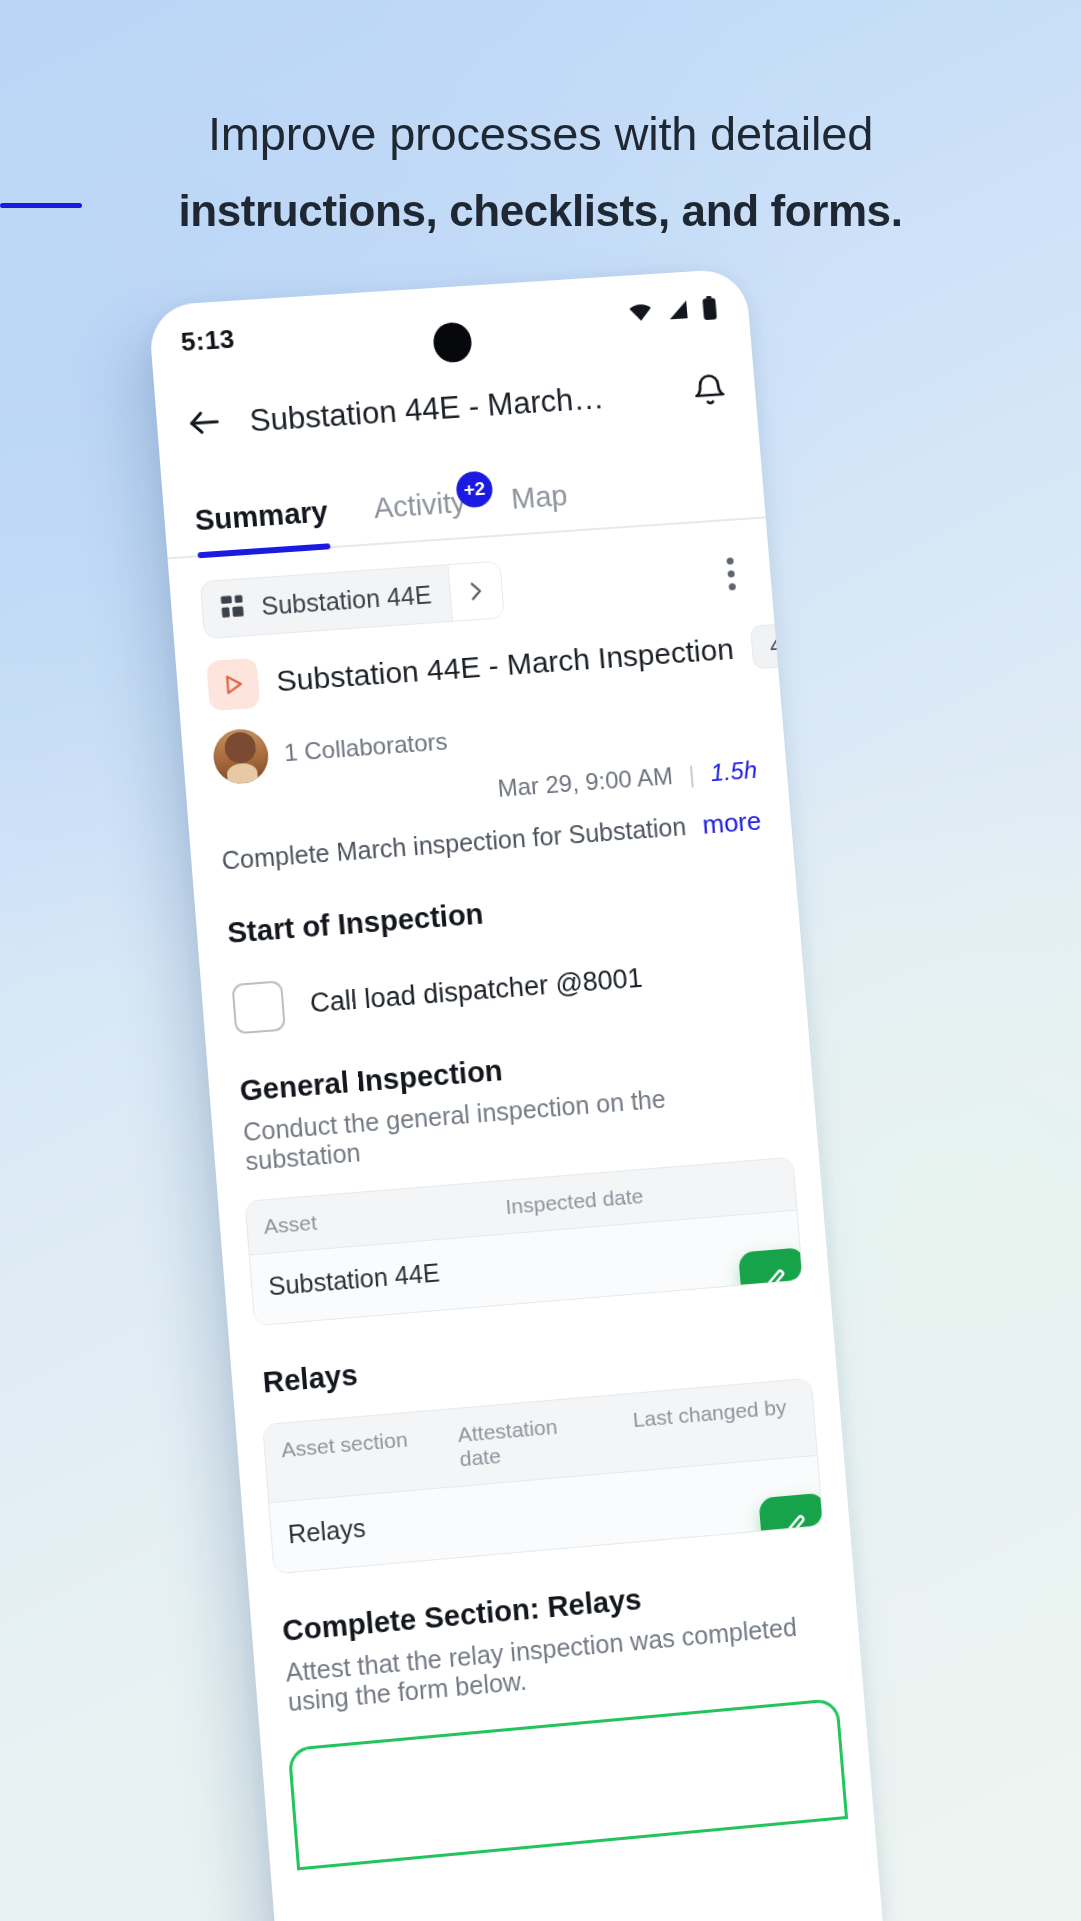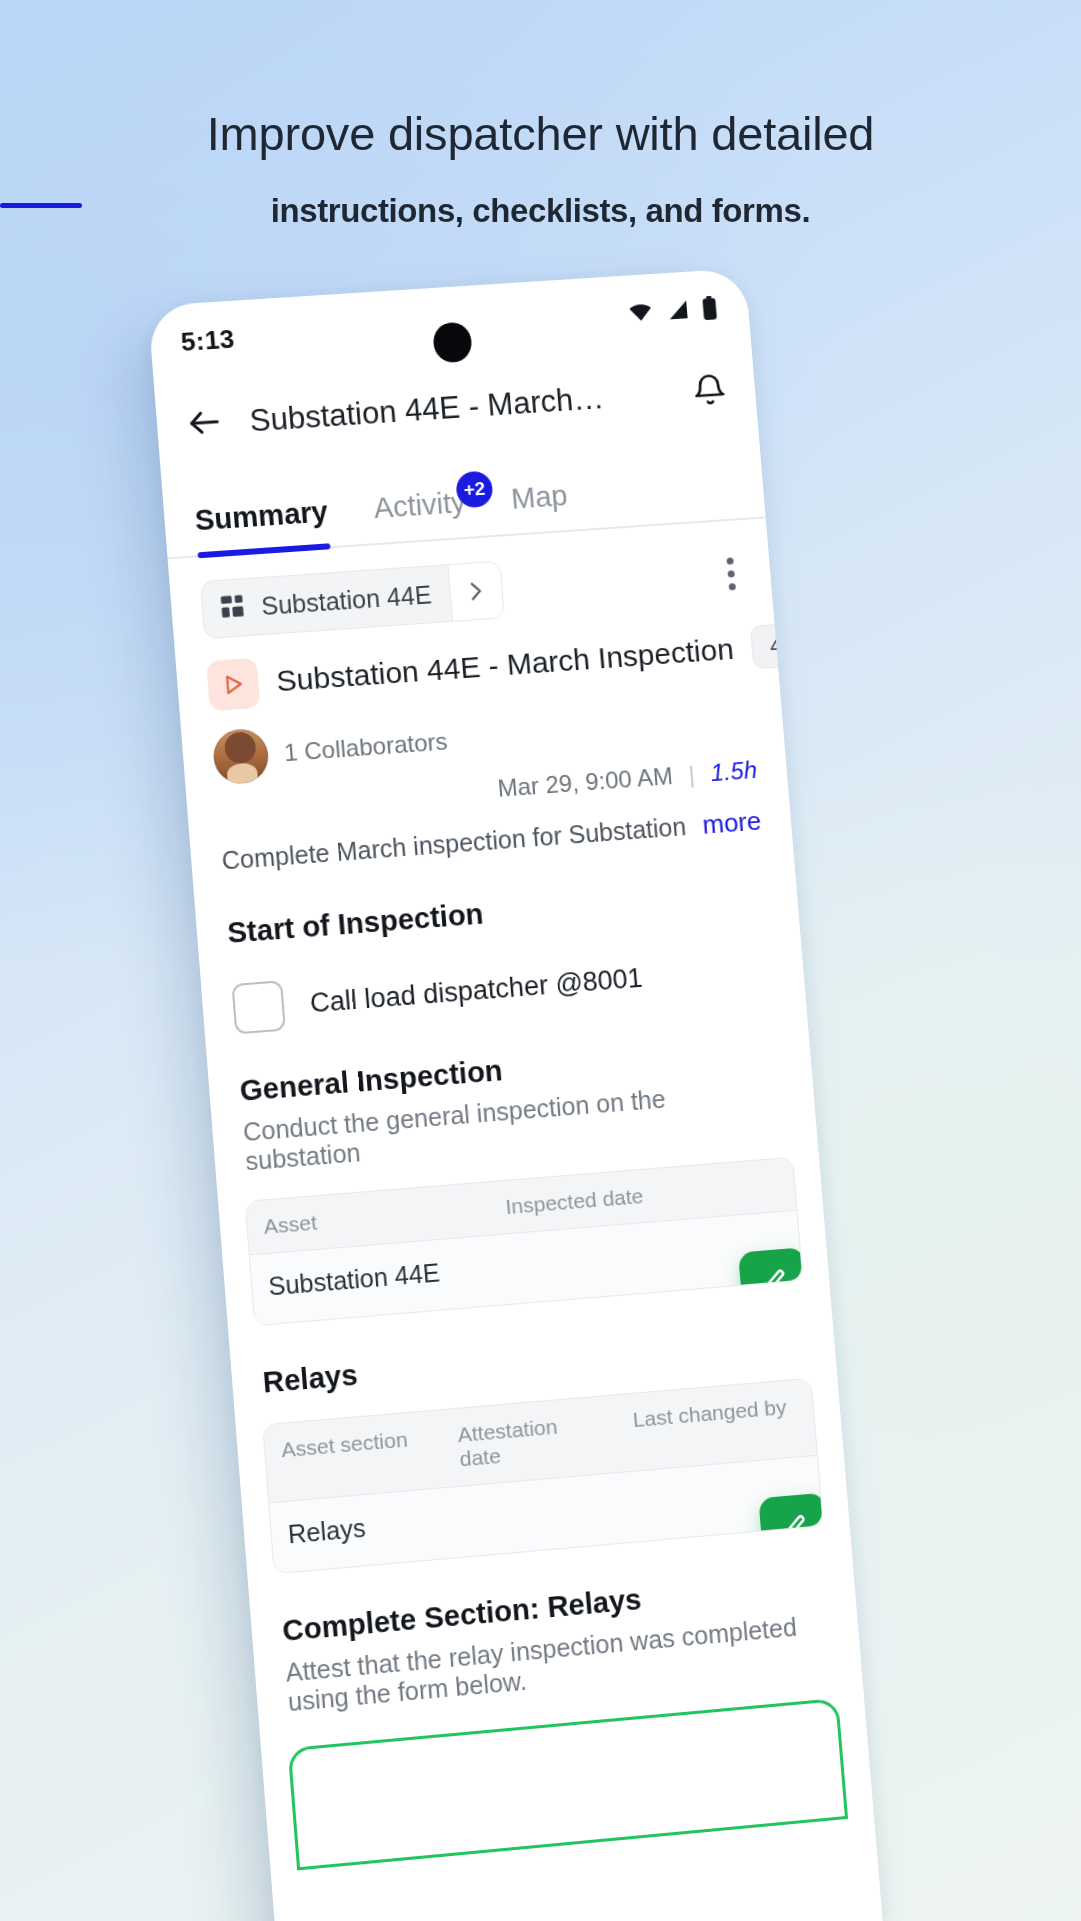--- a/index.html
+++ b/index.html
@@ -35,24 +35,24 @@
     line-height: 1.28;
   }
   #headline .hl-line1 {
     display: block;
     font-size: 47px;
     font-weight: 400;
     letter-spacing: -0.2px;
   }
   #headline .hl-line2 {
     display: block;
-    font-size: 33px;
+    font-size: 44px;
     font-weight: 700;
     letter-spacing: -0.4px;
-    margin-top: 26px;
+    margin-top: 19px;
   }
   #accent-dash {
     position: absolute;
     left: 0;
     top: 203px;
     width: 82px;
     height: 5px;
     background: #1a1ae0;
     border-radius: 3px;
   }
@@ -400,21 +400,21 @@
   }
 </style>
 </head>
 <body>
 
 <div id="promo-root">
 
   <div id="accent-dash"></div>
 
   <div id="headline">
-    <span class="hl-line1">Improve dispatcher with detailed</span>
+    <span class="hl-line1">Improve processes with detailed</span>
     <span class="hl-line2">instructions, checklists, and forms.</span>
   </div>
 
   <div id="phone-stage">
   <div id="phone">
 
     <div class="status-bar">
       <div class="status-time">5:13</div>
       <div class="camera-dot"></div>
       <div class="status-icons">

